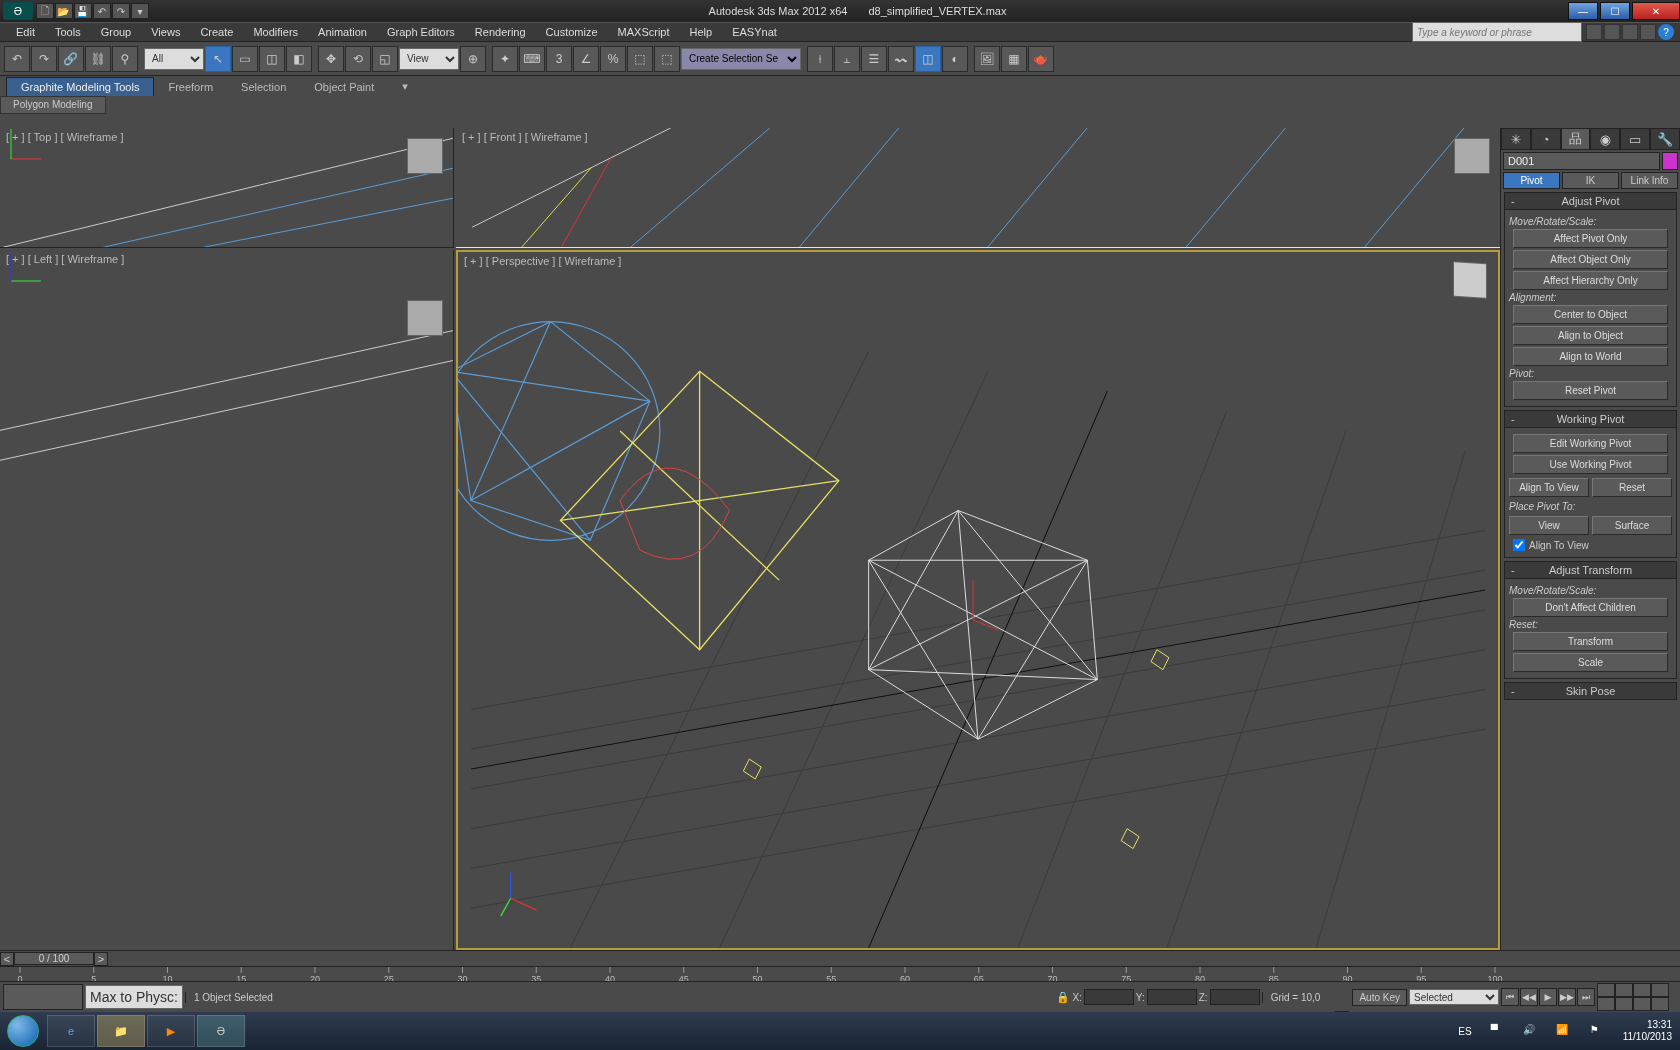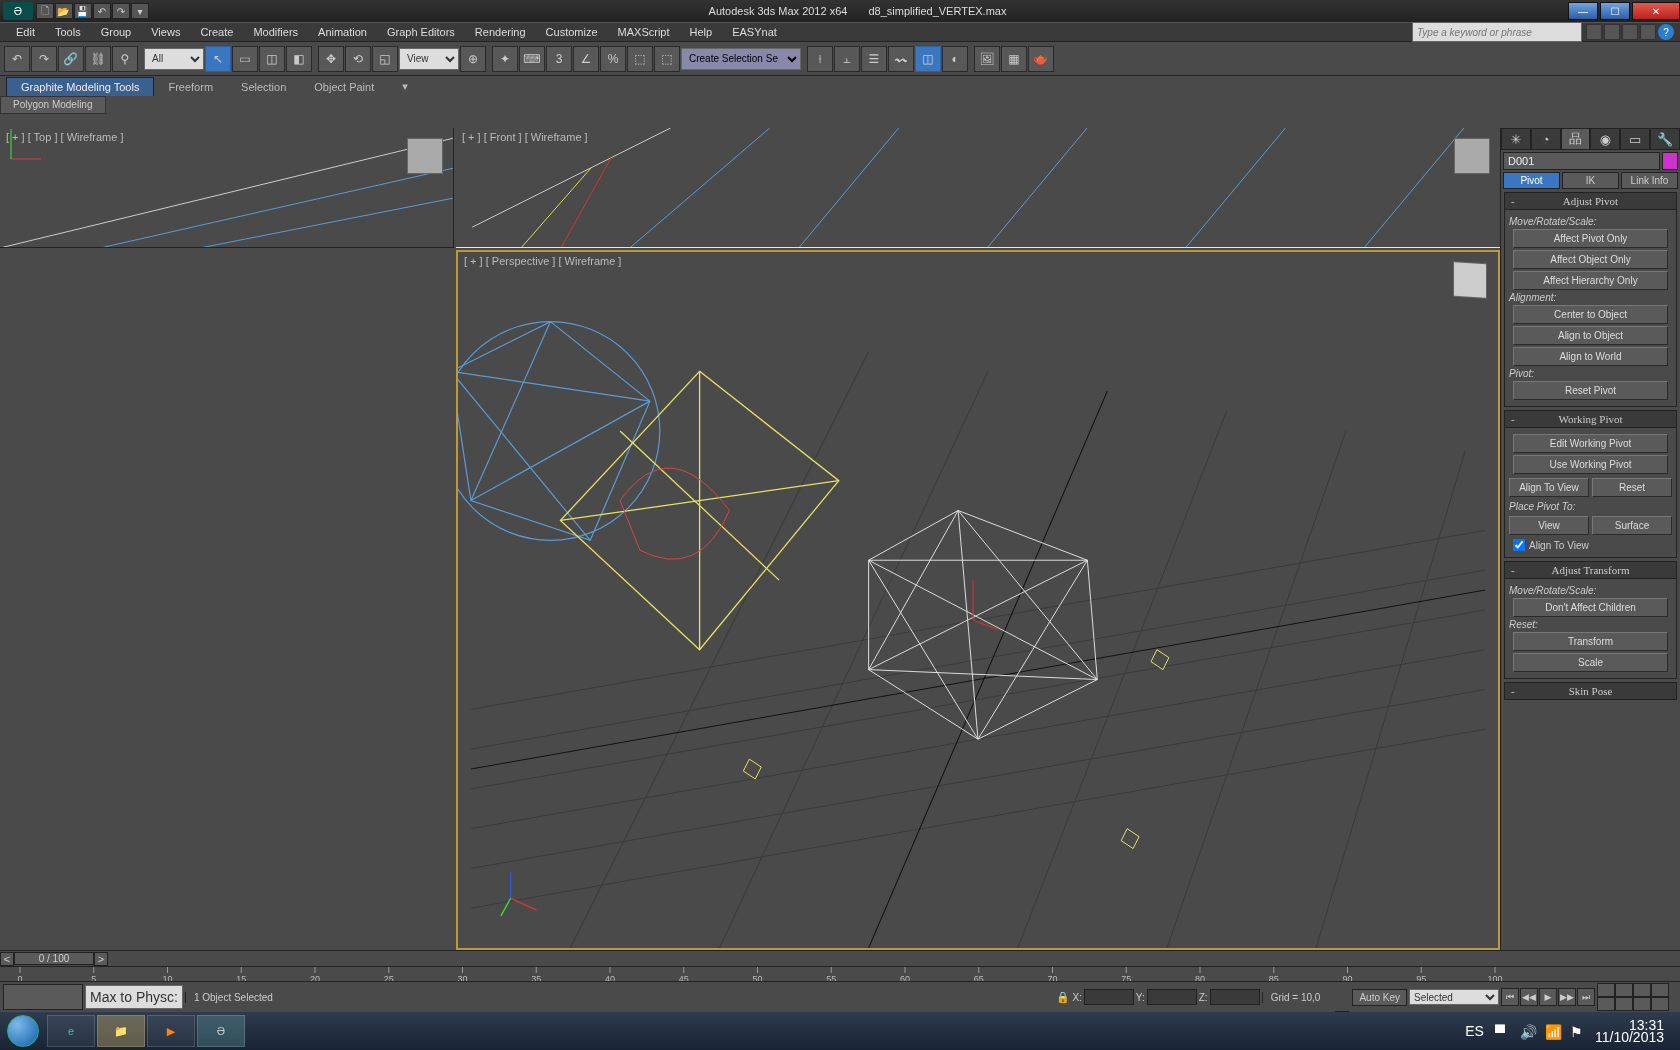--- a/index.html
+++ b/index.html
@@ -61,21 +61,21 @@
 .cmd-tabs { height:22px; display:flex; background:#3a3a3a;}
 .cmd-tabs .ct { flex:1; border:1px solid #222; display:flex;align-items:center;justify-content:center; font-size:13px;}
 .cmd-tabs .ct.active { background:#5a5a5a;}
 .obj-name { height:18px; display:flex; margin:2px;}
 .obj-name input { flex:1; background:#5a5a5a; border:1px solid #222; color:#eee; padding:0 4px; font-size:11px;}
 .obj-name .color { width:16px; background:#c3c; border:1px solid #222; margin-left:2px;}
 .subtabs { display:flex; margin:2px; gap:2px;}
 .subtabs .st { flex:1; text-align:center; padding:2px 0; background:#5a5a5a; border:1px solid #222; font-size:10px;}
 .subtabs .st.active { background:#3a77c0; color:#fff;}
 .rollout { margin:3px 3px;}
-.rollout-hd { background:#3a3a3a; border:1px solid #222; text-align:center; padding:2px 12px; font-size:11px; position:relative;font-family:Liberation Serif, serif;}
+.rollout-hd { background:#3a3a3a; border:1px solid #222; text-align:center; padding:2px 12px; font-size:11px; position:relative;}
 .rollout-hd::before { content:"-"; position:absolute; left:6px;}
 .rollout-body { border:1px solid #222; border-top:none; padding:4px;}
 .grp-label { font-size:10px; color:#ccc; margin:2px 0;font-style:italic;}
 .panel-btn { display:block; width:95%; margin:2px auto; padding:3px 0; background:#5a5a5a; border:1px solid #2a2a2a; border-top-color:#777;border-left-color:#777; text-align:center; font-size:10px; color:#ddd;}
 .panel-row { display:flex; gap:3px;}
 .panel-row .panel-btn { flex:1; width:auto;}
 .chk { display:flex; align-items:center; gap:4px; font-size:10px; margin:2px 4px;}
 .chk input { width:12px;height:12px;}
 
 
@@ -98,21 +98,21 @@
 .play-ctrls .pb { width:18px;height:18px;background:#5a5a5a;border:1px solid #222;display:flex;align-items:center;justify-content:center;font-size:9px;}
 .spin { width:40px;height:16px;background:#3a3a3a;border:1px solid #222;color:#ccc;font-size:10px;text-align:right;padding-right:10px;}
 .nav-btns { display:flex; flex-wrap:wrap; width:80px;}
 .nav-btns .nb { width:18px;height:14px;background:#5a5a5a;border:1px solid #222;}
 
 
 .taskbar { position:absolute; bottom:0; left:0; right:0; height:38px; background:linear-gradient(#2f3c4f,#182434); display:flex; align-items:center;}
 .start { width:46px; height:36px; display:flex;align-items:center;justify-content:center;}
 .start-orb { width:32px;height:32px;border-radius:50%;background:radial-gradient(circle at 30% 30%,#7fb9e8,#0a5fb0);border:1px solid #3a7;}
 .task-item { width:48px; height:32px; border:1px solid rgba(255,255,255,0.15); margin:0 1px; display:flex;align-items:center;justify-content:center;background:rgba(255,255,255,0.06);}
-.tray { margin-left:auto; display:flex; align-items:center; gap:11px; padding-right:16px; color:#fff; font-size:14px;}
+.tray { margin-left:auto; display:flex; align-items:center; gap:19px; padding-right:8px; color:#fff; font-size:10px;}
 .tray .ti { width:14px;height:14px;}
 .tray .clock { text-align:right; line-height:12px;}
 .prompt-row { height:18px; background:#4a4a4a; display:flex;align-items:center;padding:0 3px;}
 </style>
 </head>
 <body>
 
 <div class="title-bar">
   <div class="app-icon">Ə</div>
   <div class="qat">
@@ -235,20 +235,32 @@
         <line x1="90" y1="120" x2="140" y2="30" stroke="#d33"></line>
       <line x1="160" y1="120" x2="300" y2="0" stroke="#5a9bd4"></line>
         <line x1="330" y1="120" x2="430" y2="0" stroke="#5a9bd4"></line>
       <line x1="520" y1="120" x2="620" y2="0" stroke="#5a9bd4"></line>
         <line x1="720" y1="120" x2="820" y2="0" stroke="#5a9bd4"></line>
       <line x1="900" y1="120" x2="1000" y2="0" stroke="#5a9bd4"></line>
     </svg>
     <div class="vcube"></div>
   </div>
 
+  <div class="vp left">
+    <div class="vp-label">[ + ] [ Left ] [ Wireframe ]</div>
+    <svg viewBox="0 0 454 700">
+      <line x1="0" y1="180" x2="454" y2="80" stroke="#ccc"></line>
+      <line x1="0" y1="210" x2="454" y2="110" stroke="#ccc"></line>
+    </svg>
+    <div class="vcube" style="top:50px"></div>
+    <svg class="axis-gizmo">
+        <line x1="5" y1="35" x2="35" y2="35" stroke="#3e3"></line>
+        <line x1="5" y1="35" x2="5" y2="5" stroke="#33e"></line>
+      </svg>
+  </div>
 
   <div class="vp persp">
     <div class="vp-label">[ + ] [ Perspective ] [ Wireframe ]</div>
     <svg viewBox="0 0 1020 700">
 
       <g stroke="#3a3a3a">
         <line x1="0" y1="500" x2="1020" y2="320"></line>
           <line x1="0" y1="540" x2="1020" y2="360"></line>
         <line x1="0" y1="460" x2="1020" y2="280"></line>
           <line x1="0" y1="580" x2="1020" y2="400"></line>

